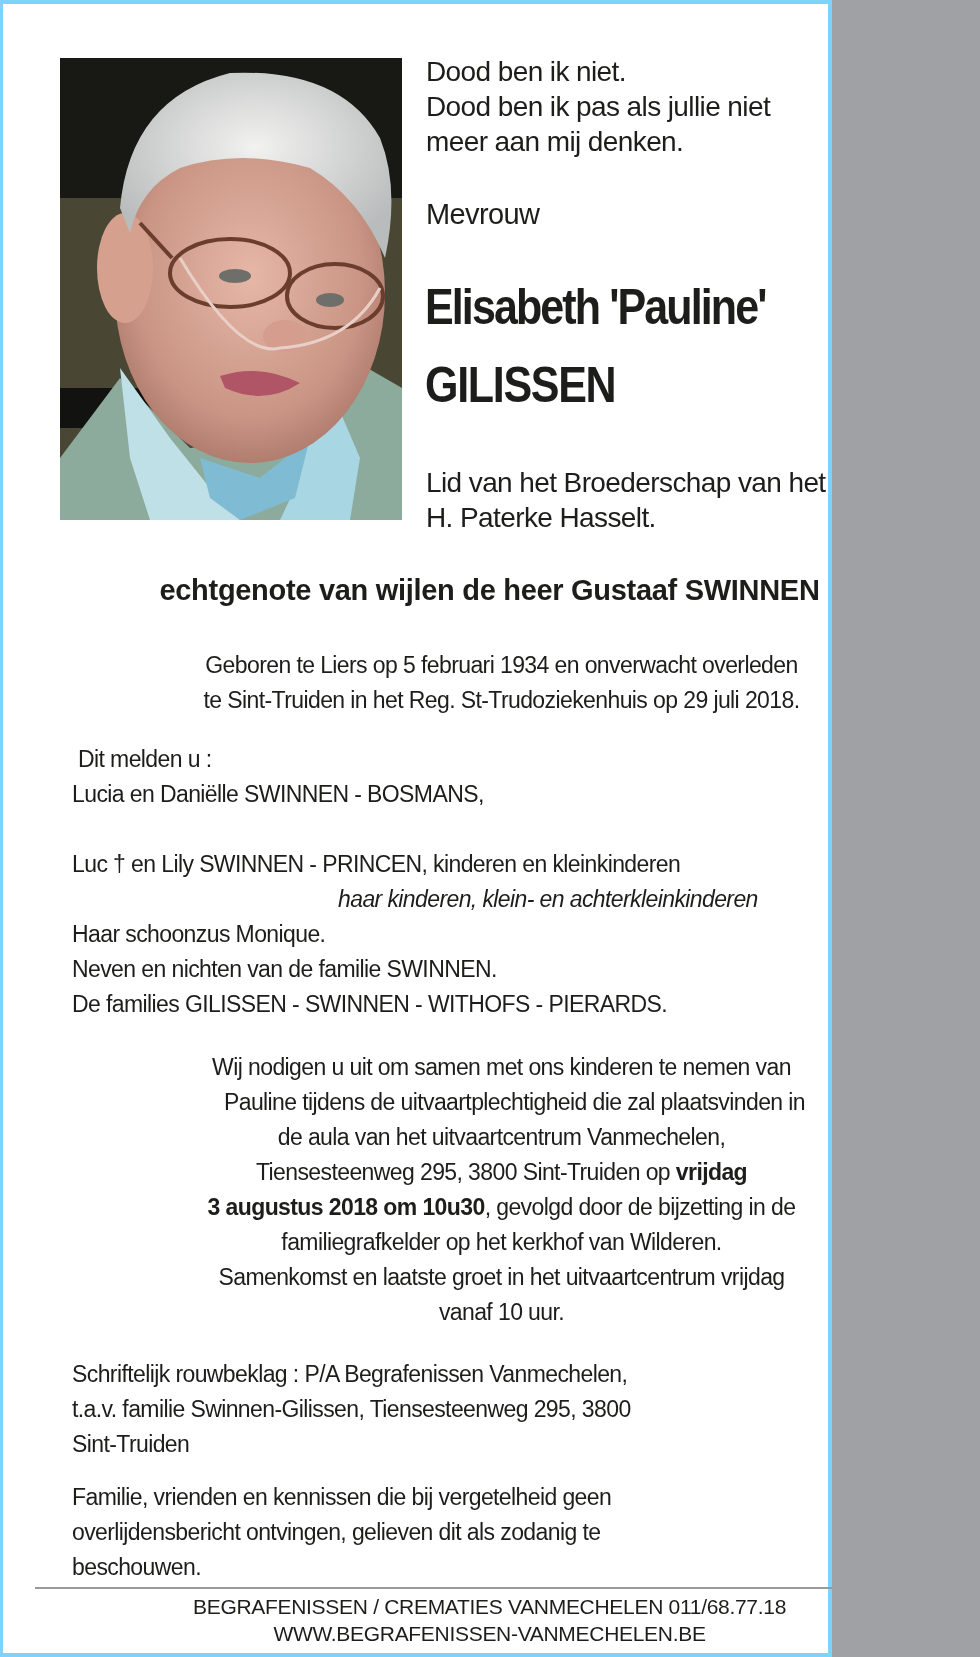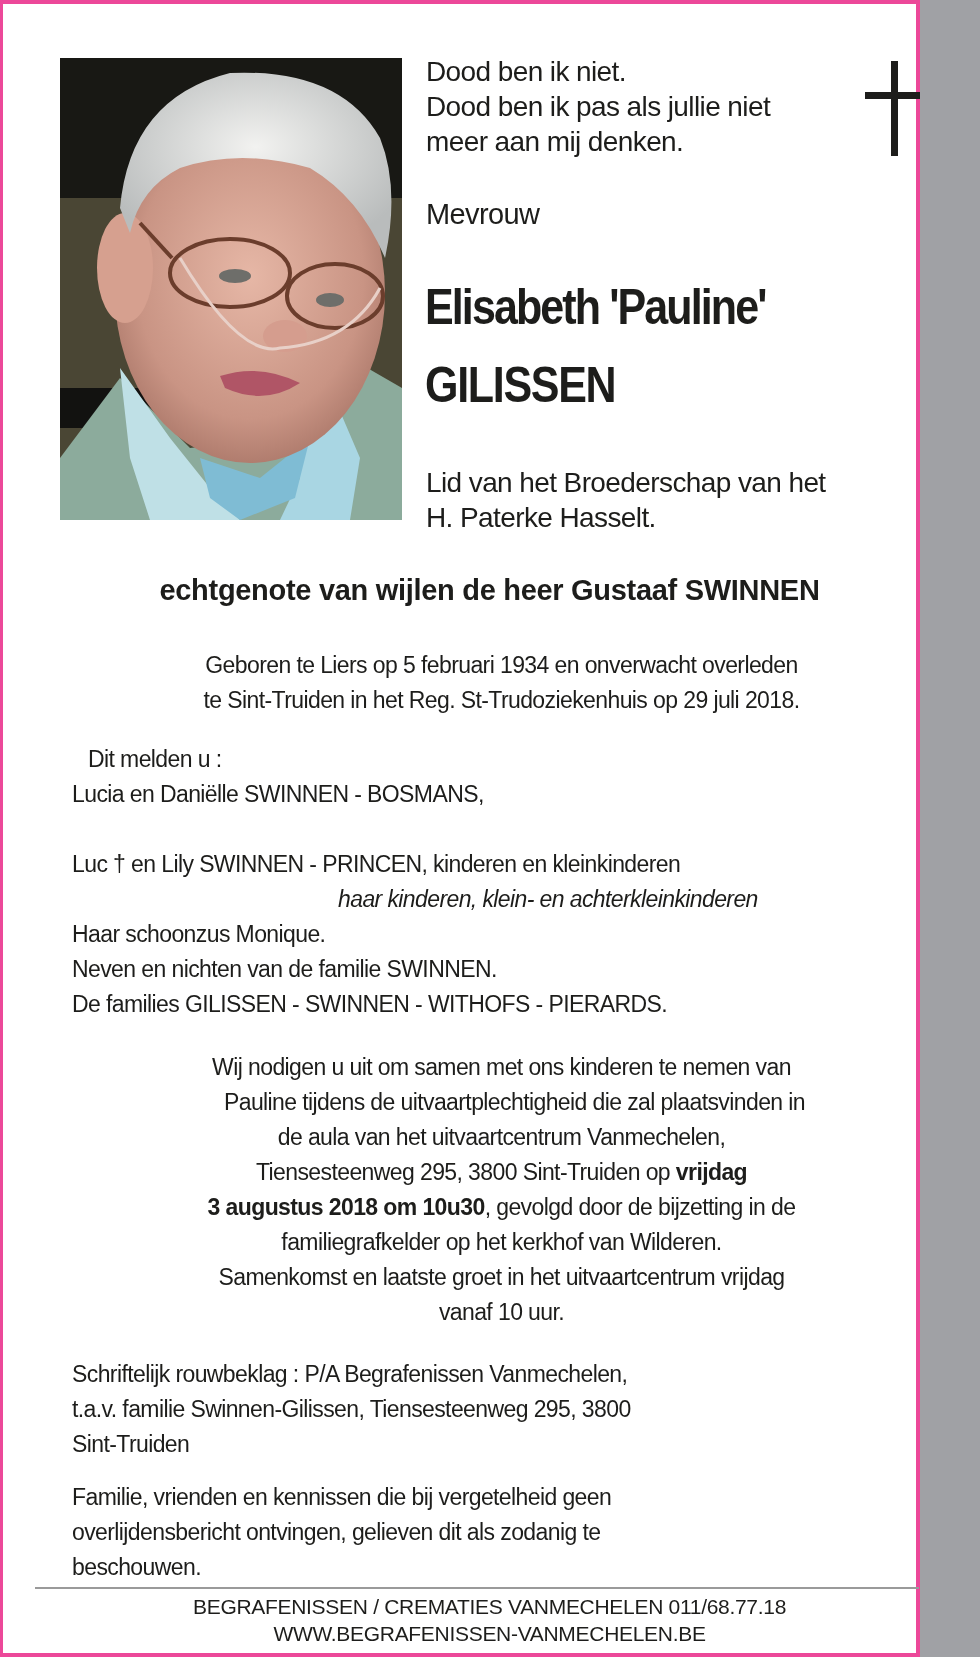--- a/index.html
+++ b/index.html
@@ -1,20 +1,20 @@
 <!DOCTYPE html>
 <html><head>
 <meta charset="utf-8">
 <style>
   html, body { margin: 0; padding: 0; background: #a0a1a5; }
   .page {
     position: relative;
-    width: 920px; height: 1657px;
+    width: 832px; height: 1657px;
     box-sizing: border-box;
-    background: #ec4899;
+    background: #7dd3fc;
     overflow: hidden;
     text-decoration: underline;
   }
   .sheet {
     position: absolute;
     left: 3px; top: 4px; right: 4px; bottom: 4px;
     background: #ffffff;
   }
   .txt {
     position: absolute;
@@ -114,21 +114,21 @@
     <div class="txt bold" style="left:422px; top:352px; font-size:50px; letter-spacing:-1.5px; transform:scaleX(0.86);">GILISSEN</div>
 
     <div class="txt light" style="left:423px; top:463px; font-size:28px;">Lid van het Broederschap van het</div>
     <div class="txt light" style="left:423px; top:498px; font-size:28px;">H. Paterke Hasselt.</div>
 
     <div class="txt bold center" style="top:570px; font-size:29px; letter-spacing:-0.3px;">echtgenote van wijlen de heer Gustaaf SWINNEN</div>
 
     <div class="txt light center body" style="top:648px;">Geboren te Liers op 5 februari 1934 en onverwacht overleden</div>
     <div class="txt light center body" style="top:683px;">te Sint-Truiden in het Reg. St-Trudoziekenhuis op 29 juli 2018.</div>
 
-    <div class="txt light body" style="left:73px; top:742px;">Dit melden u :</div>
+    <div class="txt light body" style="left:63px; top:742px;">Dit melden u :</div>
     <div class="txt light body" style="left:57px; top:777px;">Lucia en Daniëlle SWINNEN - BOSMANS,</div>
     <div class="txt light body" style="left:57px; top:847px;">Luc † en Lily SWINNEN - PRINCEN, kinderen en kleinkinderen</div>
     <div class="txt light body" style="left:323px; top:882px; font-style:italic;">haar kinderen, klein- en achterkleinkinderen</div>
     <div class="txt light body" style="left:57px; top:917px;">Haar schoonzus Monique.</div>
     <div class="txt light body" style="left:57px; top:952px;">Neven en nichten van de familie SWINNEN.</div>
     <div class="txt light body" style="left:57px; top:987px;">De families GILISSEN - SWINNEN - WITHOFS - PIERARDS.</div>
 
     <div class="txt light center body" style="top:1050px;">Wij nodigen u uit om samen met ons kinderen te nemen van</div>
     <div class="txt light center body" style="top:1085px;margin-left:13px;">Pauline tijdens de uitvaartplechtigheid die zal plaatsvinden in</div>
     <div class="txt light center body" style="top:1120px;">de aula van het uitvaartcentrum Vanmechelen,</div>

